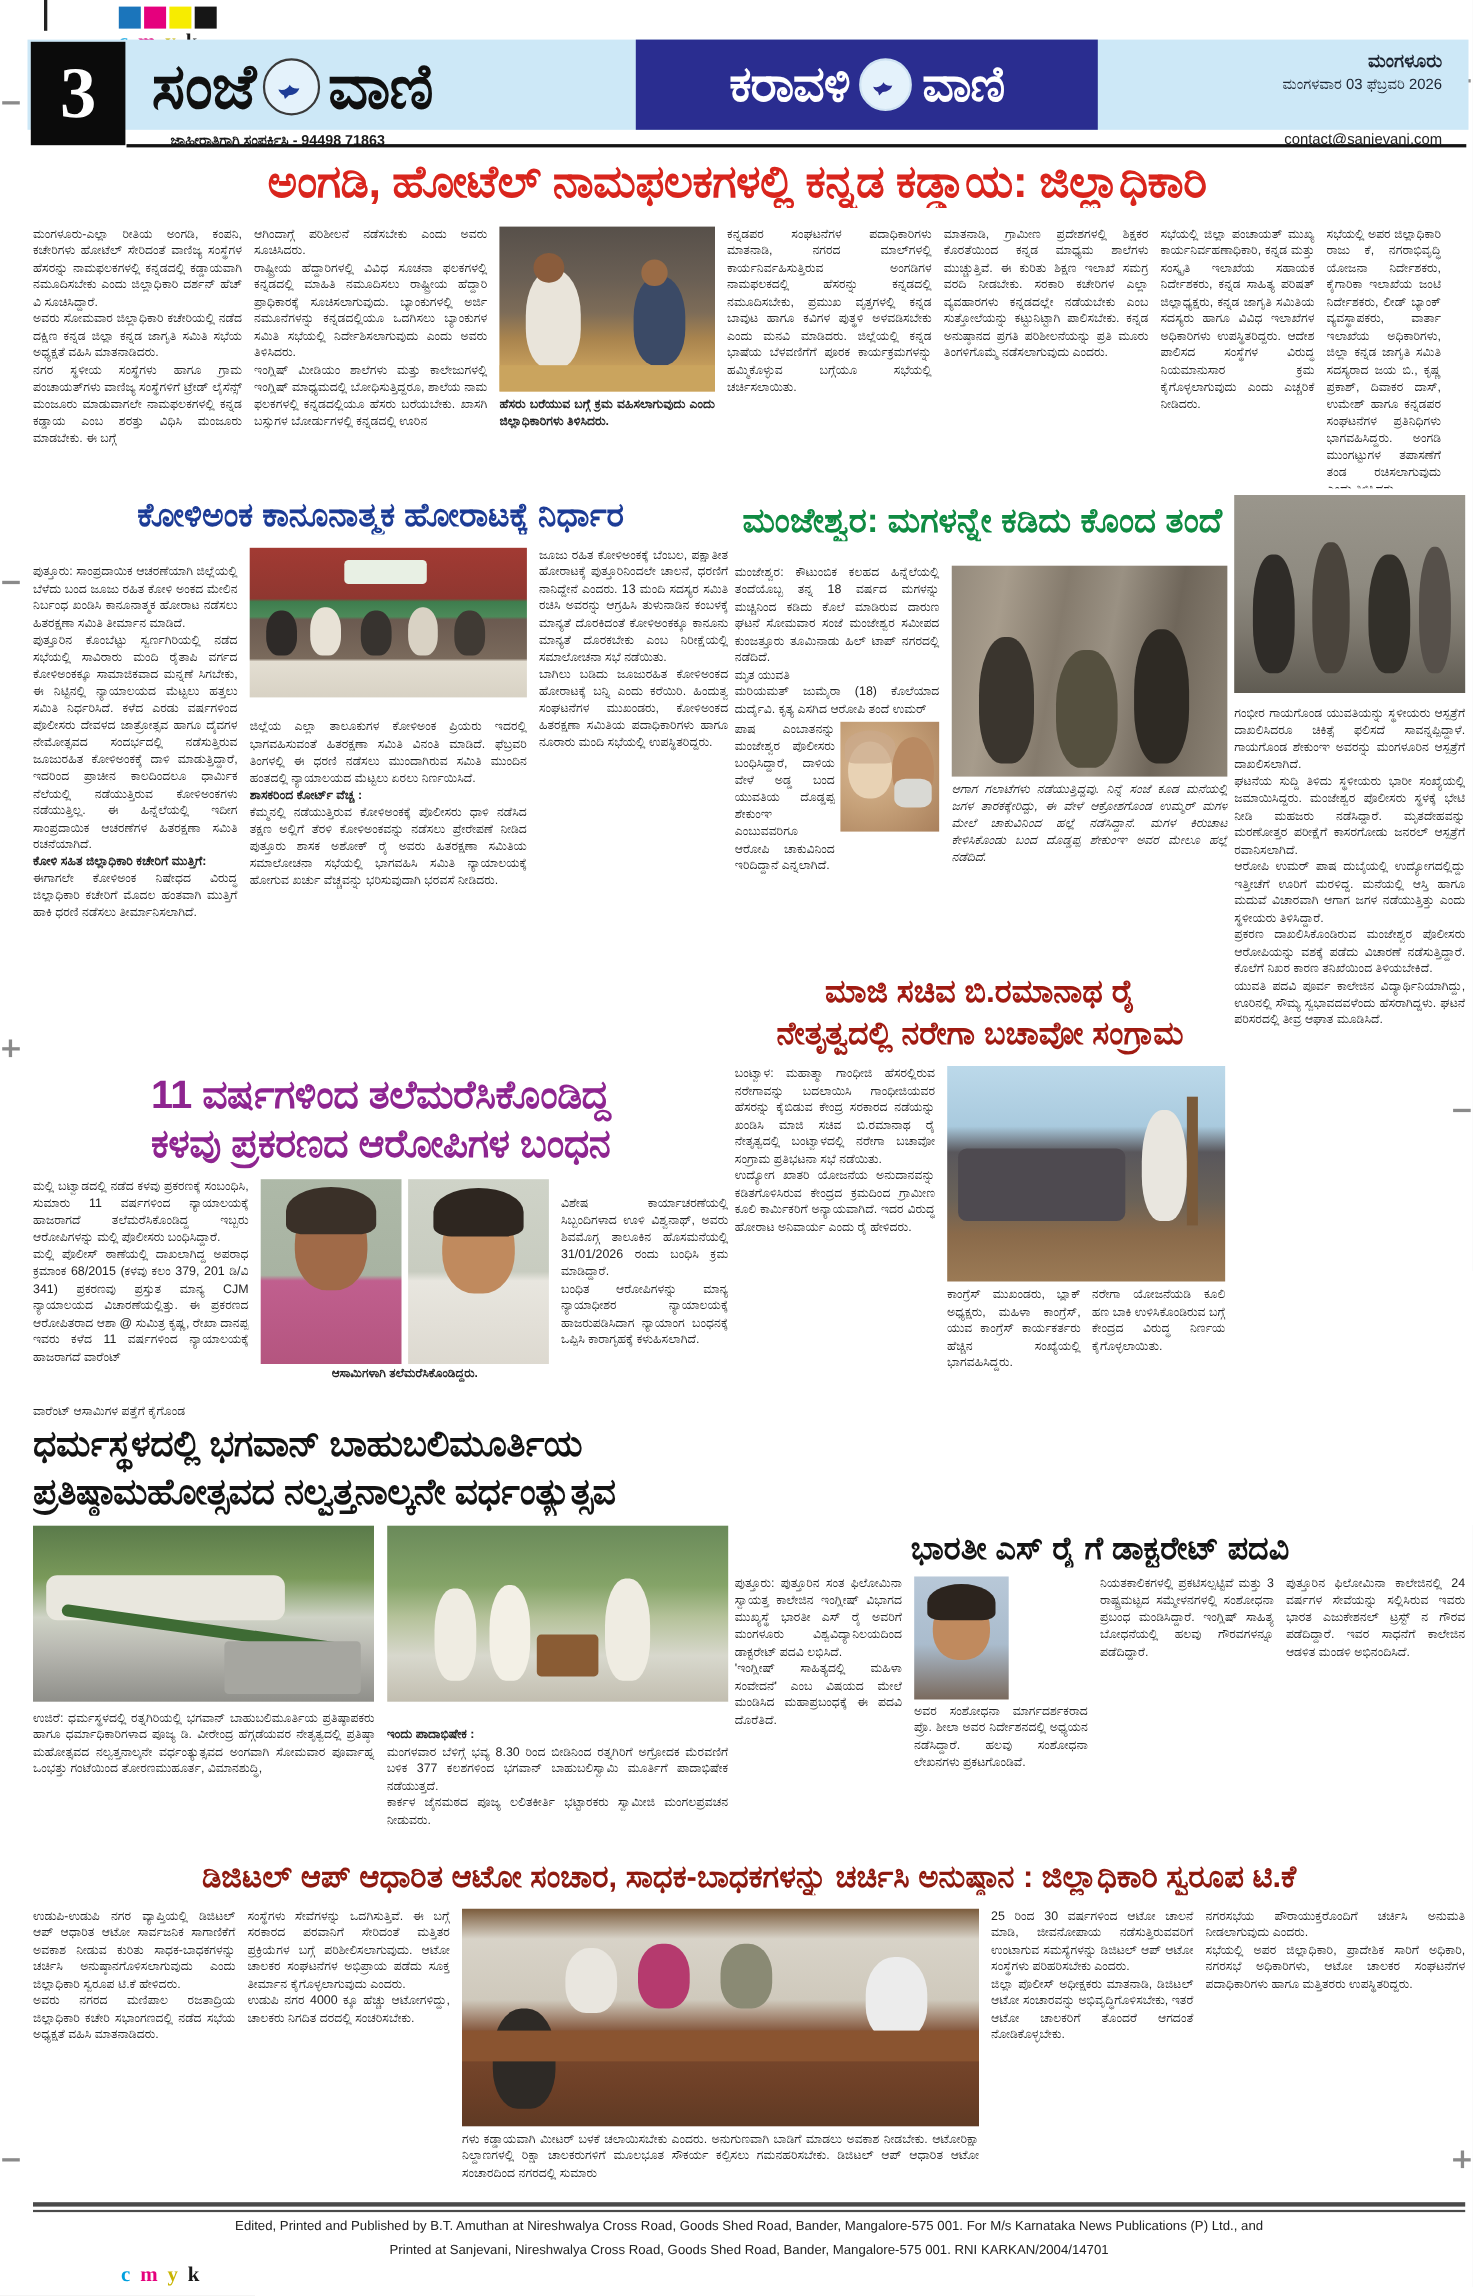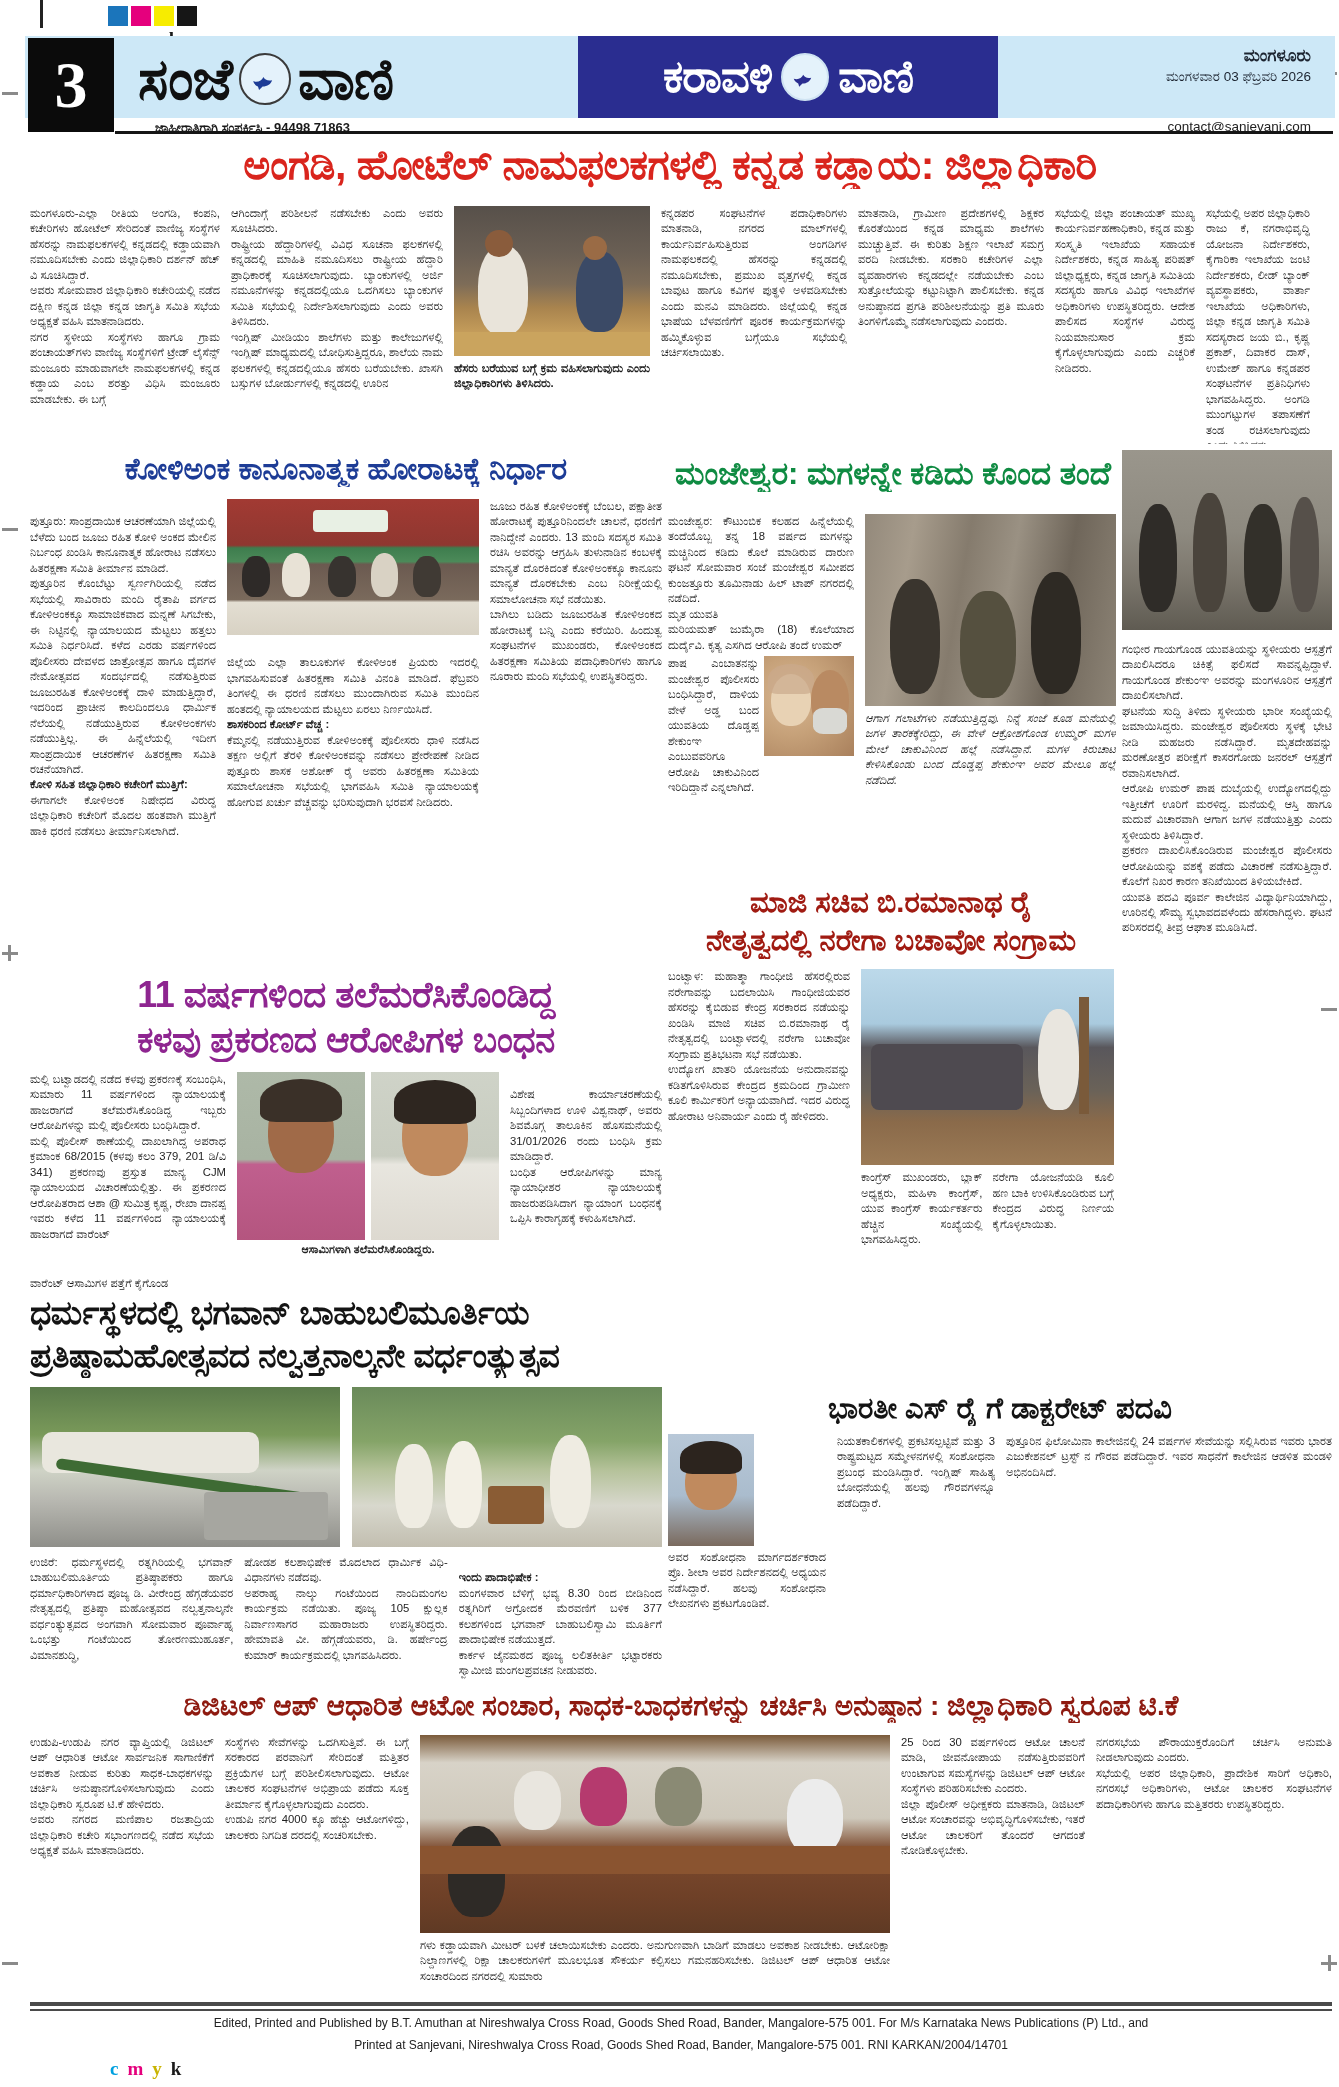--- a/index.html
+++ b/index.html
@@ -280,33 +280,33 @@
       </div>
       <div class="ph ph-dhr" style="width:310px;height:160px;">
         <i style="left:14%;top:36%;width:12%;height:52%;background:#efece2;"></i>
         <i style="left:30%;top:34%;width:12%;height:54%;background:#f3f0e6;"></i>
         <i style="left:64%;top:30%;width:13%;height:58%;background:#efece2;"></i>
         <i style="left:44%;top:62%;width:18%;height:24%;background:#8a5c34;border-radius:4px;"></i>
       </div>
     </div>
     <div class="cols" style="margin-top:8px;height:128px;">
       <div class="btxt" style="flex:1;">ಉಜಿರೆ: ಧರ್ಮಸ್ಥಳದಲ್ಲಿ ರತ್ನಗಿರಿಯಲ್ಲಿ ಭಗವಾನ್ ಬಾಹುಬಲಿಮೂರ್ತಿಯ ಪ್ರತಿಷ್ಠಾಪಕರು ಹಾಗೂ ಧರ್ಮಾಧಿಕಾರಿಗಳಾದ ಪೂಜ್ಯ ಡಿ. ವೀರೇಂದ್ರ ಹೆಗ್ಗಡೆಯವರ ನೇತೃತ್ವದಲ್ಲಿ ಪ್ರತಿಷ್ಠಾ ಮಹೋತ್ಸವದ ನಲ್ವತ್ತನಾಲ್ಕನೇ ವರ್ಧಂತ್ಯುತ್ಸವದ ಅಂಗವಾಗಿ ಸೋಮವಾರ ಪೂರ್ವಾಹ್ನ ಒಂಭತ್ತು ಗಂಟೆಯಿಂದ ತೋರಣಮುಹೂರ್ತ, ವಿಮಾನಶುದ್ಧಿ,</div>
-      <div class="btxt" style="flex:1;">ಷೋಡಶ ಕಲಶಾಭಿಷೇಕ ಮೊದಲಾದ ಧಾರ್ಮಿಕ ವಿಧಿ-ವಿಧಾನಗಳು ನಡೆದವು.
-ಅಪರಾಹ್ನ ನಾಲ್ಕು ಗಂಟೆಯಿಂದ ನಾಂದಿಮಂಗಲ ಕಾರ್ಯಕ್ರಮ ನಡೆಯಿತು. ಪೂಜ್ಯ 105 ಕ್ಷುಲ್ಲಕ ನಿರ್ವಾಣಸಾಗರ ಮಹಾರಾಜರು ಉಪಸ್ಥಿತರಿದ್ದರು. ಹೇಮಾವತಿ ವೀ. ಹೆಗ್ಗಡೆಯವರು, ಡಿ. ಹರ್ಷೇಂದ್ರ ಕುಮಾರ್ ಕಾರ್ಯಕ್ರಮದಲ್ಲಿ ಭಾಗವಹಿಸಿದರು.</div>
       <div class="btxt" style="flex:1;">
         <span class="bsub">ಇಂದು ಪಾದಾಭಿಷೇಕ :</span>
         <span>ಮಂಗಳವಾರ ಬೆಳಿಗ್ಗೆ ಭವ್ಯ 8.30 ರಿಂದ ಬೀಡಿನಿಂದ ರತ್ನಗಿರಿಗೆ ಅಗ್ರೋದಕ ಮೆರವಣಿಗೆ ಬಳಿಕ 377 ಕಲಶಗಳಿಂದ ಭಗವಾನ್ ಬಾಹುಬಲಿಸ್ವಾಮಿ ಮೂರ್ತಿಗೆ ಪಾದಾಭಿಷೇಕ ನಡೆಯುತ್ತದೆ.
 ಕಾರ್ಕಳ ಜೈನಮಠದ ಪೂಜ್ಯ ಲಲಿತಕೀರ್ತಿ ಭಟ್ಟಾರಕರು ಸ್ವಾಮೀಜಿ ಮಂಗಲಪ್ರವಚನ ನೀಡುವರು.</span>
       </div>
     </div>
   </div>
 
   <div class="abs" style="left:668px;top:1392px;width:664px;height:296px;">
     <div class="hl center nowrap" style="font-size: 29px; color: rgb(20, 20, 20);">ಭಾರತೀ ಎಸ್ ರೈ ಗೆ ಡಾಕ್ಟರೇಟ್ ಪದವಿ</div>
     <div class="cols" style="margin-top:8px;height:238px;">
+      <div class="btxt" style="flex:0 0 152px;">ಪುತ್ತೂರು: ಪುತ್ತೂರಿನ ಸಂತ ಫಿಲೋಮಿನಾ ಸ್ವಾಯತ್ತ ಕಾಲೇಜಿನ ಇಂಗ್ಲೀಷ್ ವಿಭಾಗದ ಮುಖ್ಯಸ್ಥೆ ಭಾರತೀ ಎಸ್ ರೈ ಅವರಿಗೆ ಮಂಗಳೂರು ವಿಶ್ವವಿದ್ಯಾನಿಲಯದಿಂದ ಡಾಕ್ಟರೇಟ್ ಪದವಿ ಲಭಿಸಿದೆ.
+'ಇಂಗ್ಲೀಷ್ ಸಾಹಿತ್ಯದಲ್ಲಿ ಮಹಿಳಾ ಸಂವೇದನೆ' ಎಂಬ ವಿಷಯದ ಮೇಲೆ ಮಂಡಿಸಿದ ಮಹಾಪ್ರಬಂಧಕ್ಕೆ ಈ ಪದವಿ ದೊರೆತಿದೆ.</div>
       <div style="flex:0 0 158px;overflow:hidden;">
         <div class="ph ph-port" style="width:86px;height:112px;">
           <i style="left:20%;top:16%;width:60%;height:52%;background:#c08a5e;border-radius:50% 50% 44% 44%;"></i>
           <i style="left:14%;top:6%;width:72%;height:30%;background:#2c241e;border-radius:50% 50% 20% 20%;"></i>
         </div>
         <div class="btxt" style="margin-top:4px;height:118px;">ಅವರ ಸಂಶೋಧನಾ ಮಾರ್ಗದರ್ಶಕರಾದ ಪ್ರೊ. ಶೀಲಾ ಅವರ ನಿರ್ದೇಶನದಲ್ಲಿ ಅಧ್ಯಯನ ನಡೆಸಿದ್ದಾರೆ. ಹಲವು ಸಂಶೋಧನಾ ಲೇಖನಗಳು ಪ್ರಕಟಗೊಂಡಿವೆ.</div>
       </div>
       <div class="btxt" style="flex:0 0 158px;">ನಿಯತಕಾಲಿಕಗಳಲ್ಲಿ ಪ್ರಕಟಿಸಲ್ಪಟ್ಟಿವೆ ಮತ್ತು 3 ರಾಷ್ಟ್ರಮಟ್ಟದ ಸಮ್ಮೇಳನಗಳಲ್ಲಿ ಸಂಶೋಧನಾ ಪ್ರಬಂಧ ಮಂಡಿಸಿದ್ದಾರೆ. ಇಂಗ್ಲಿಷ್ ಸಾಹಿತ್ಯ ಬೋಧನೆಯಲ್ಲಿ ಹಲವು ಗೌರವಗಳನ್ನೂ ಪಡೆದಿದ್ದಾರೆ.</div>
       <div class="btxt" style="flex:1;">ಪುತ್ತೂರಿನ ಫಿಲೋಮಿನಾ ಕಾಲೇಜಿನಲ್ಲಿ 24 ವರ್ಷಗಳ ಸೇವೆಯನ್ನು ಸಲ್ಲಿಸಿರುವ ಇವರು ಭಾರತ ಎಜುಕೇಶನಲ್ ಟ್ರಸ್ಟ್ ನ ಗೌರವ ಪಡೆದಿದ್ದಾರೆ. ಇವರ ಸಾಧನೆಗೆ ಕಾಲೇಜಿನ ಆಡಳಿತ ಮಂಡಳಿ ಅಭಿನಂದಿಸಿದೆ.</div>
     </div>

